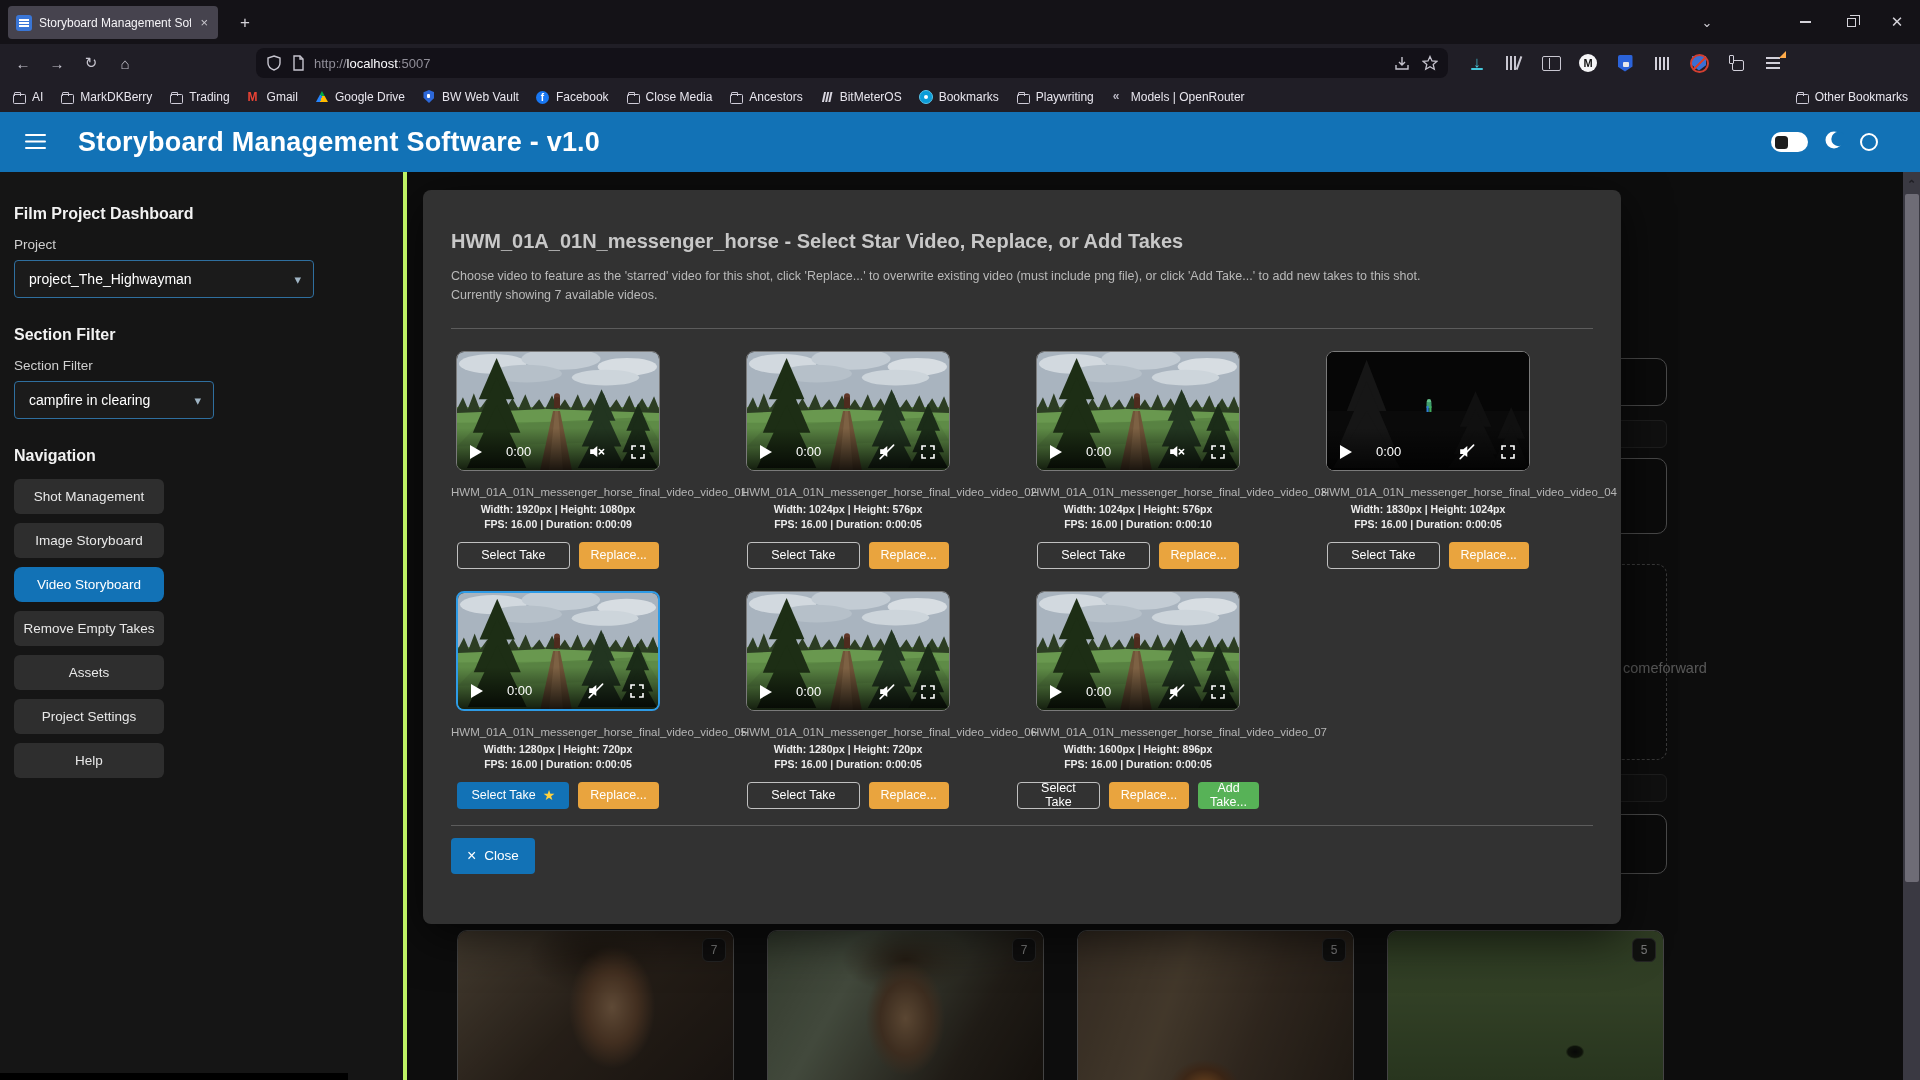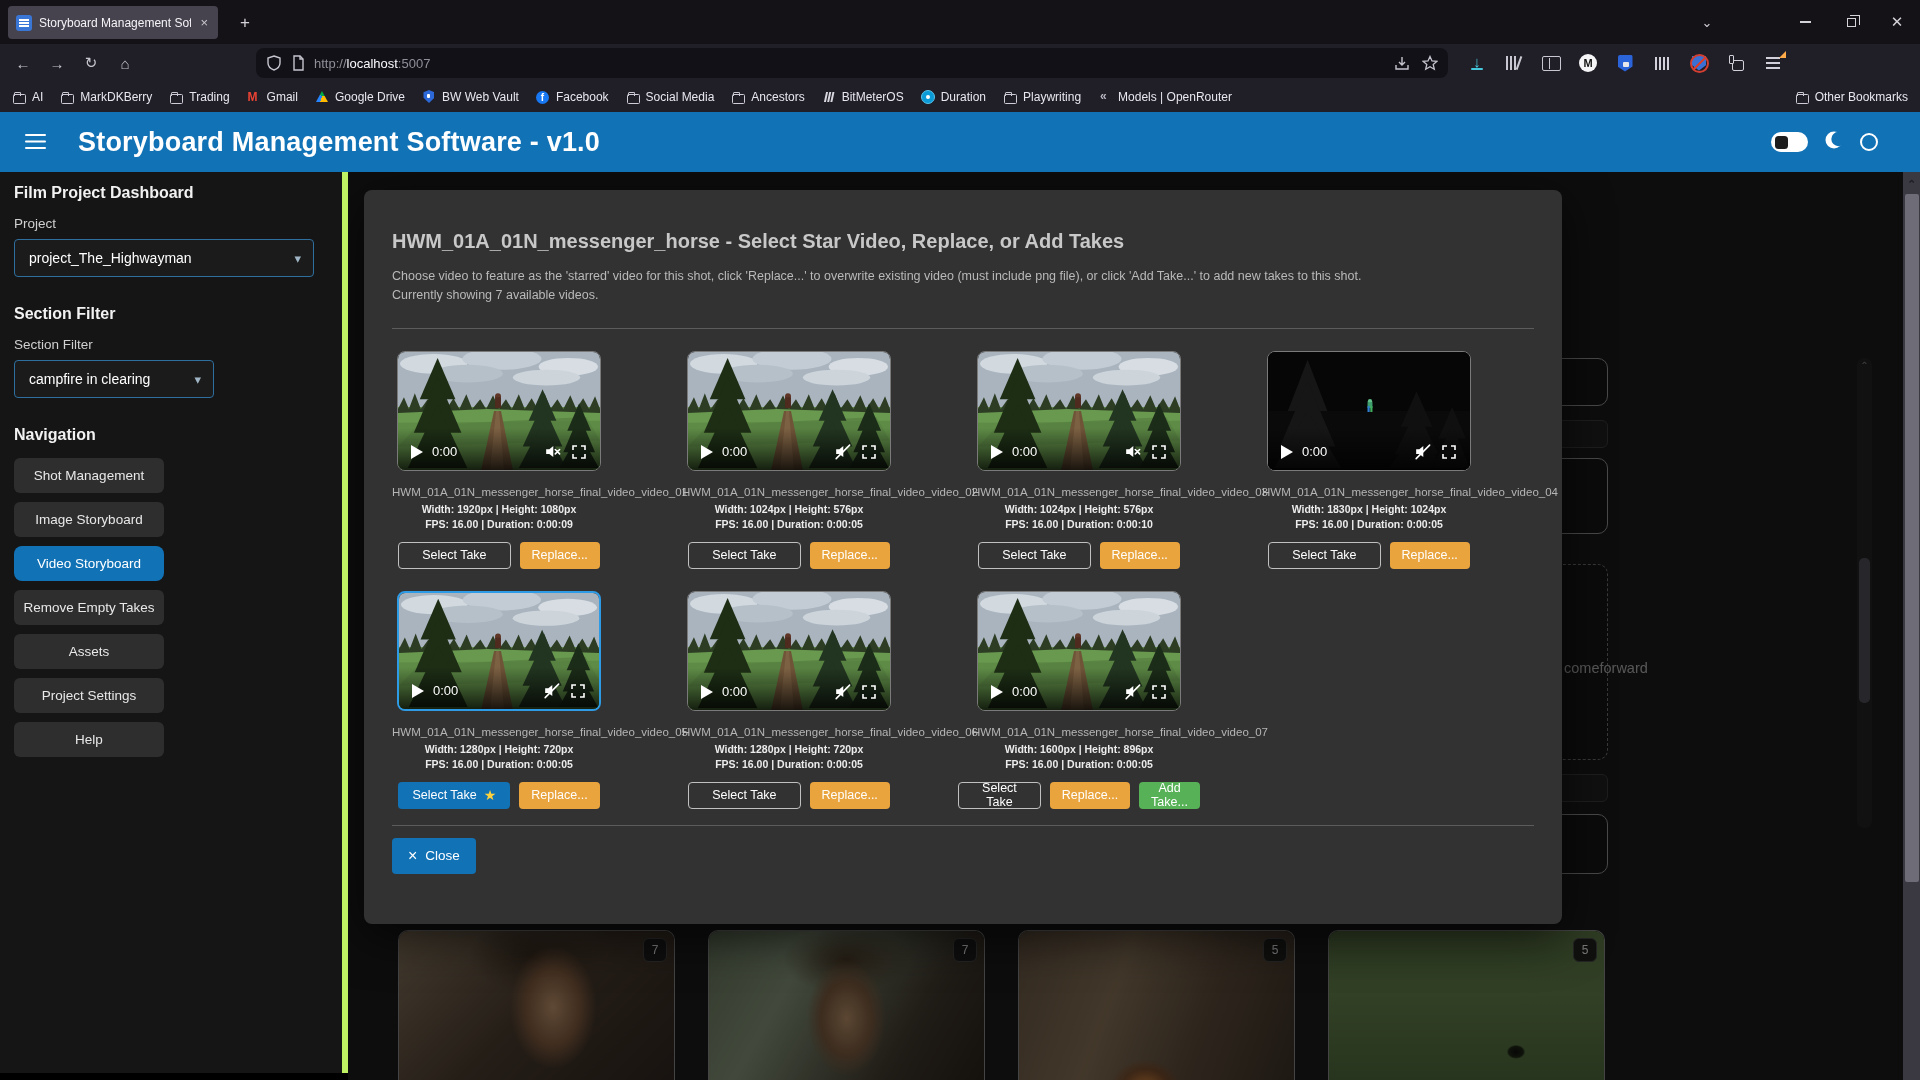--- a/index.html
+++ b/index.html
@@ -87,21 +87,21 @@
   .burger::before { content:""; position:absolute; left:1px; top:1px; width:21px; height:2.4px; background:#fff;
     border-radius:2px; box-shadow:0 6.5px 0 #fff, 0 13px 0 #fff; }
   .app-title { color:#ffffff; font-size:27px; font-weight:600; margin-left:22px; letter-spacing:.2px; }
   .appbar-right { margin-left:auto; display:flex; align-items:center; gap:16px; padding-right:26px; }
   .toggle { width:37px; height:20px; background:#fff; border-radius:10px; position:relative; }
   .toggle::before { content:""; position:absolute; left:4px; top:3.5px; width:13px; height:13px; border-radius:3.5px; background:#1d1d1d; }
   .ring { width:18px; height:18px; border:2.6px solid #fff; border-radius:50%; }
 
   
   .main { display:flex; height:908px; position:relative; }
-  .sidebar { width:348px; background:#151515; border-right:6px solid #bef264; padding:12px 14px 0; position:relative; }
+  .sidebar { width:407px; background:#151515; border-right:4px solid #bef264; padding:33px 14px 0; position:relative; }
   .sb-h1 { font-size:16px; font-weight:bold; color:#f2f2f2; margin-bottom:14px; }
   .sb-label { font-size:13.5px; color:#d0d0d0; margin-bottom:8px; }
   .sb-select { height:38px; width:300px; background:#1b1b1b; border:1px solid #2f6f9f; border-radius:4px;
     color:#fff; font-size:14px; display:flex; align-items:center; padding:0 14px; margin-bottom:28px; position:relative; }
   .sb-select.narrow { width:200px; }
   .sb-select::after { content:"▾"; position:absolute; right:12px; color:#9fb4c4; font-size:13px; }
   .nav-list { margin-top:14px; }
   .nav-btn { width:150px; height:35px; margin-bottom:9px; background:#2e2e2e; border-radius:6px; color:#e8e8e8;
     font-size:13.5px; display:flex; align-items:center; justify-content:center; }
   .nav-btn.active { background:#1272b6; color:#fff;border-radius:8px; }
@@ -153,21 +153,21 @@
   .mrow { display:flex; margin-top:22px; }
   .vcol { flex:0 0 290px; width:290px; display:flex; flex-direction:column; align-items:flex-start; }
   .vwrap { width:204px; margin-left:5px; display:flex; flex-direction:column; align-items:center; }
   .vcard { width:204px; height:120px; border:1px solid #7a7a7a; border-radius:8px; position:relative; overflow:hidden; background:#000; }
   .vcard.sel { border:2px solid #2e9be6; }
   .scene { position:absolute; inset:0; }
   .scene svg { width:100%; height:100%; display:block; }
   .scene-night { display:none; }
   .vcard.night .scene-night { display:block; }
   .vctrl { position:absolute; left:0; right:0; bottom:0; height:42px; display:flex; align-items:center; padding:6px 13px 0;
-    gap:9px; background:linear-gradient(rgba(0,0,0,0), rgba(0,0,0,.78)); color:#fff; }
+    gap:24px; background:linear-gradient(rgba(0,0,0,0), rgba(0,0,0,.78)); color:#fff; }
   .play-tri { width:0; height:0; border-top:7px solid transparent; border-bottom:7px solid transparent; border-left:12px solid #fff; }
   .vtime { font-size:13px; }
   .vspace { flex:1; }
   .aud { width:19px; height:19px; display:none; }
   .aud.show { display:block; }
   .aud svg, .fs svg { width:100%; height:100%; display:block; }
   .fs { width:16px; height:16px; }
   .fname { margin-top:15px; font-size:11.5px; color:#b5b5b5; white-space:nowrap; text-align:center; width:290px; overflow:visible; }
   .meta { margin-top:5px; font-size:10.5px; font-weight:600; color:#ececec; }
   .meta + .meta { margin-top:3px; }
@@ -278,33 +278,33 @@
     <span class="bm-item">
       <span class="bm-ic bm-shield"></span>
       <span>BW Web Vault</span>
     </span>
     <span class="bm-item">
       <span class="bm-ic bm-facebook"></span>
       <span>Facebook</span>
     </span>
     <span class="bm-item">
       <span class="bm-ic bm-folder"></span>
-      <span>Social Media</span>
+      <span>Close Media</span>
     </span>
     <span class="bm-item">
       <span class="bm-ic bm-folder"></span>
       <span>Ancestors</span>
     </span>
     <span class="bm-item">
       <span class="bm-ic bm-bitmeter"></span>
       <span>BitMeterOS</span>
     </span>
     <span class="bm-item">
       <span class="bm-ic bm-syncthing"></span>
-      <span>Duration</span>
+      <span>Bookmarks</span>
     </span>
     <span class="bm-item">
       <span class="bm-ic bm-folder"></span>
       <span>Playwriting</span>
     </span>
     <span class="bm-item">
       <span class="bm-ic bm-openrouter"></span>
       <span>Models | OpenRouter</span>
     </span>
   <span class="bm-item bm-other">

